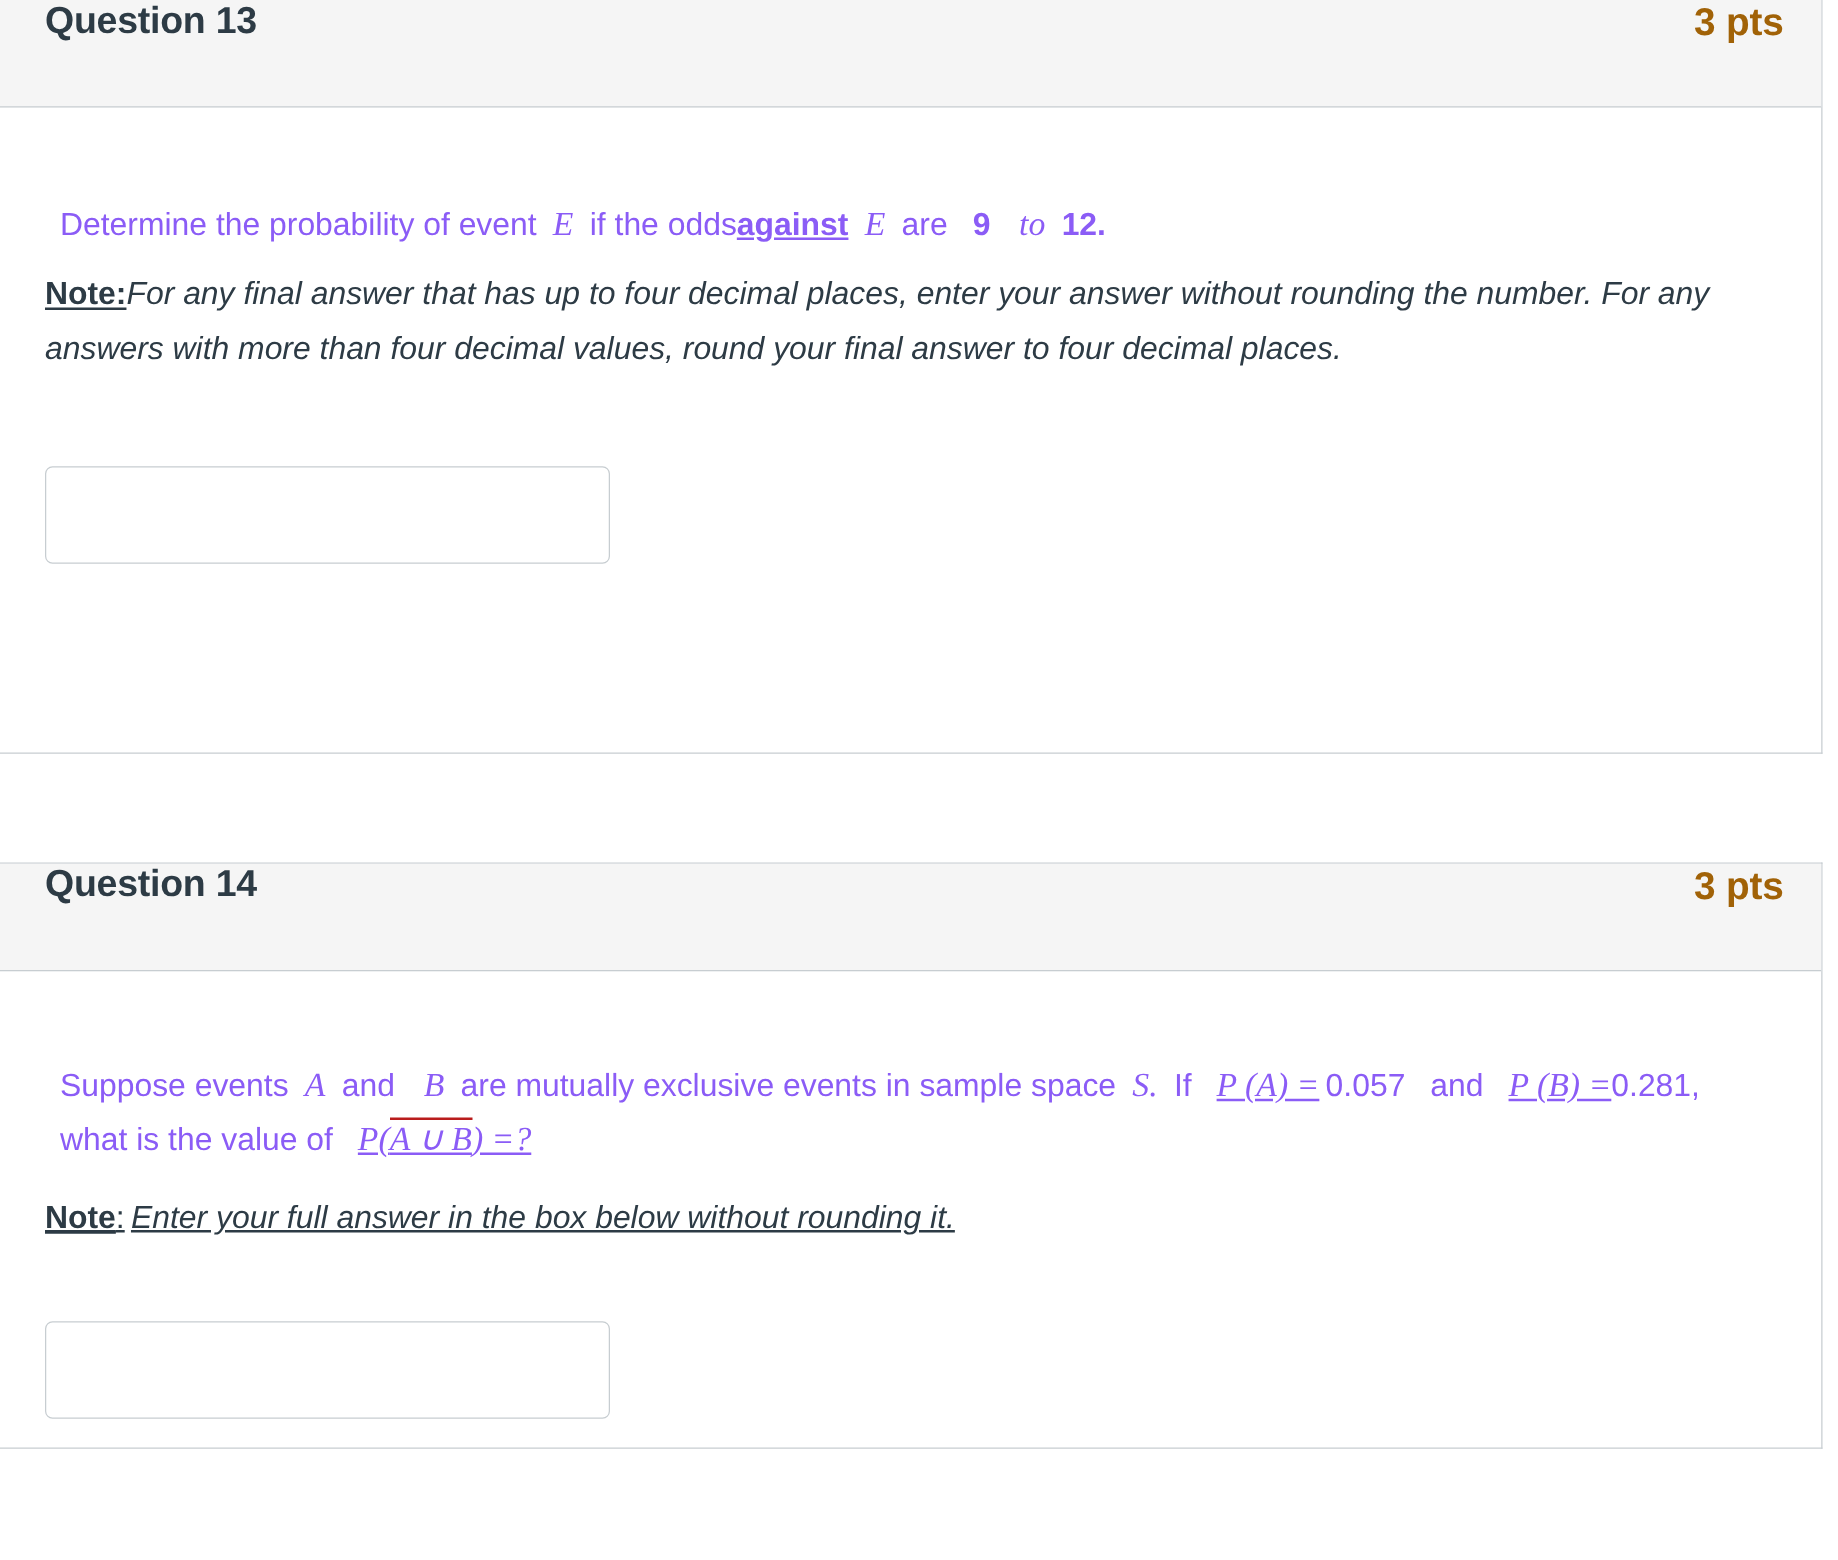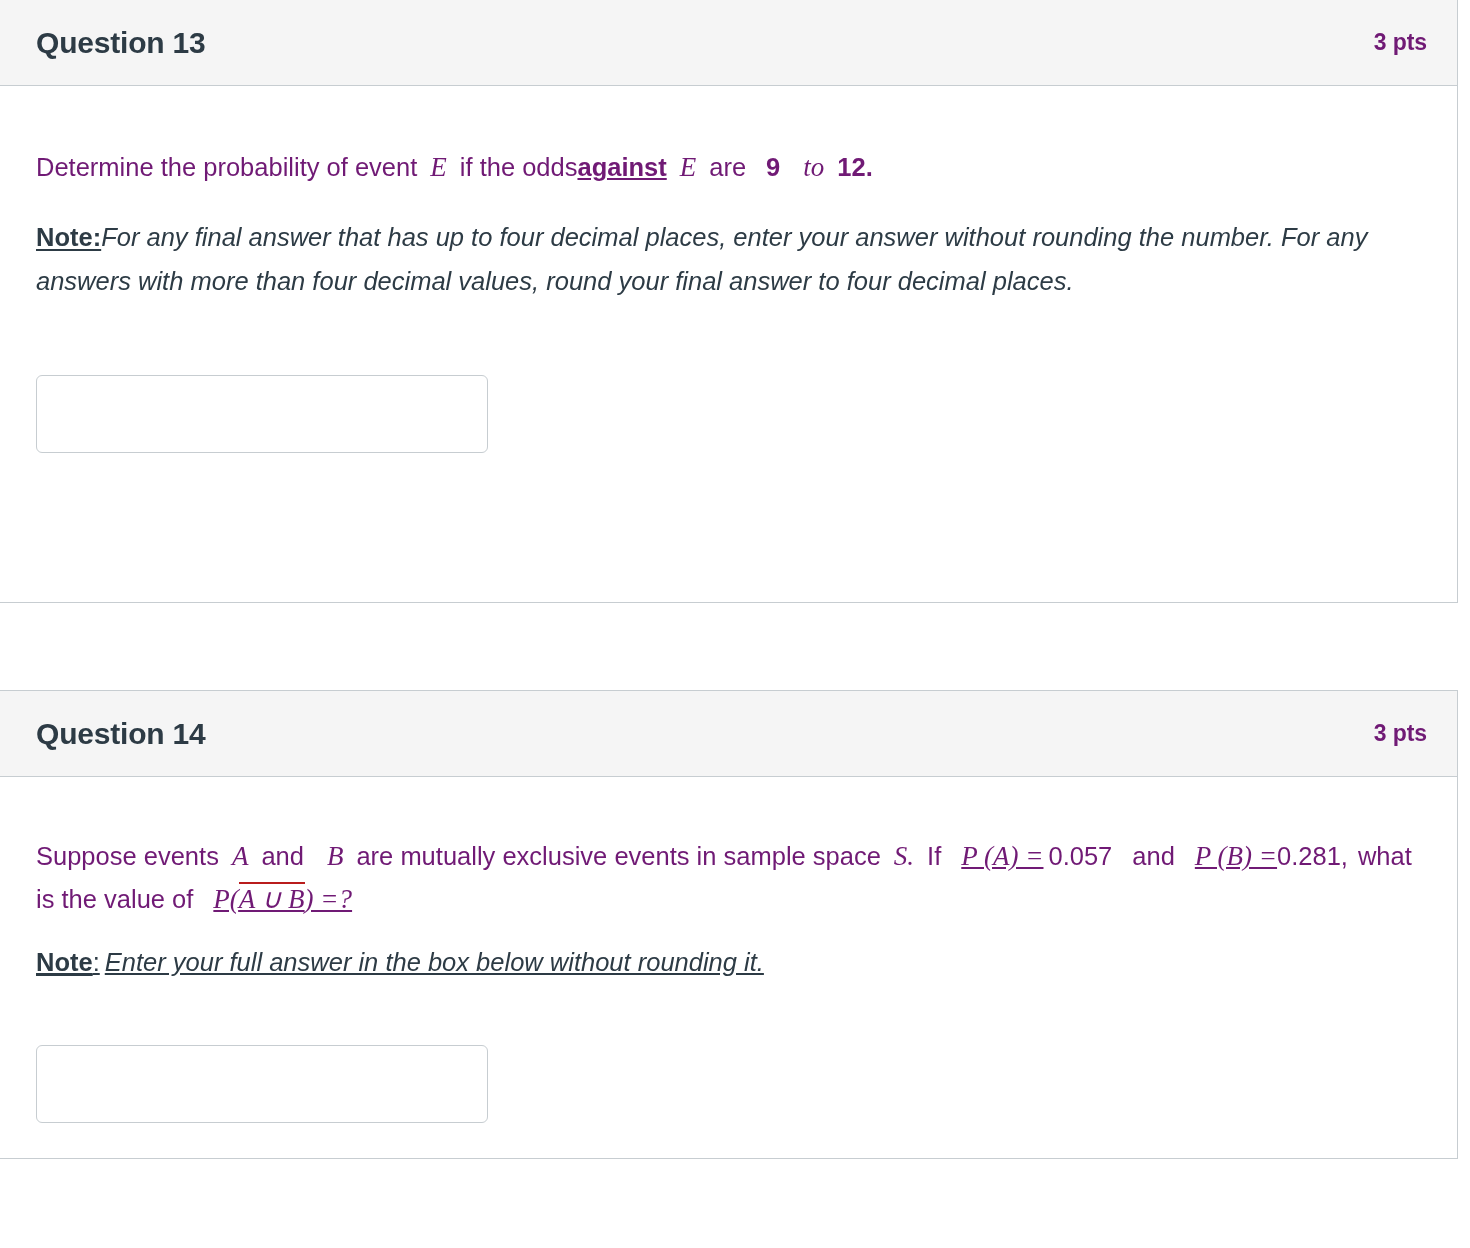--- a/index.html
+++ b/index.html
@@ -29,55 +29,55 @@
     border: 1px solid #c7cdd1;
     border-left: none;
     background: #ffffff;
     box-sizing: border-box;
   }
   .question-header {
     background: #f5f5f5;
     border-bottom: 1px solid #c7cdd1;
     height: 86px;
     display: flex;
-    align-items: center;
+    align-items: flex-start;
     justify-content: space-between;
     padding: 0 30px 0 36px;
     box-sizing: border-box;
   }
   .question-name {
     font-size: 30px;
     font-weight: bold;
     color: #2d3b45;
     letter-spacing: -0.2px;
   }
   .question-points {
-    font-size: 23px;
+    font-size: 31px;
     font-weight: bold;
-    color: #701a75;
+    color: #a16207;
     letter-spacing: -0.1px;
   }
   .question-body {
     padding: 60px 36px 40px 36px;
   }
 
   
   .q-text {
     font-size: 25.5px;
     line-height: 1.62;
-    color: #701a75;
-    margin: 0;
+    color: #8b5cf6;
+    margin: 12px;
   }
   .q-text.tight {
     line-height: 1.58;
   }
   .para-note {
     font-size: 25.5px;
     line-height: 1.72;
-    margin: 26px 0 0 0;
+    margin: 12px 0 0 0;
     font-style: italic;
   }
   .para-note-2 {
     font-size: 25.5px;
     line-height: 1.6;
     margin: 22px 0 0 0;
     font-style: italic;
     text-decoration: underline;
   }
   .note-label {

